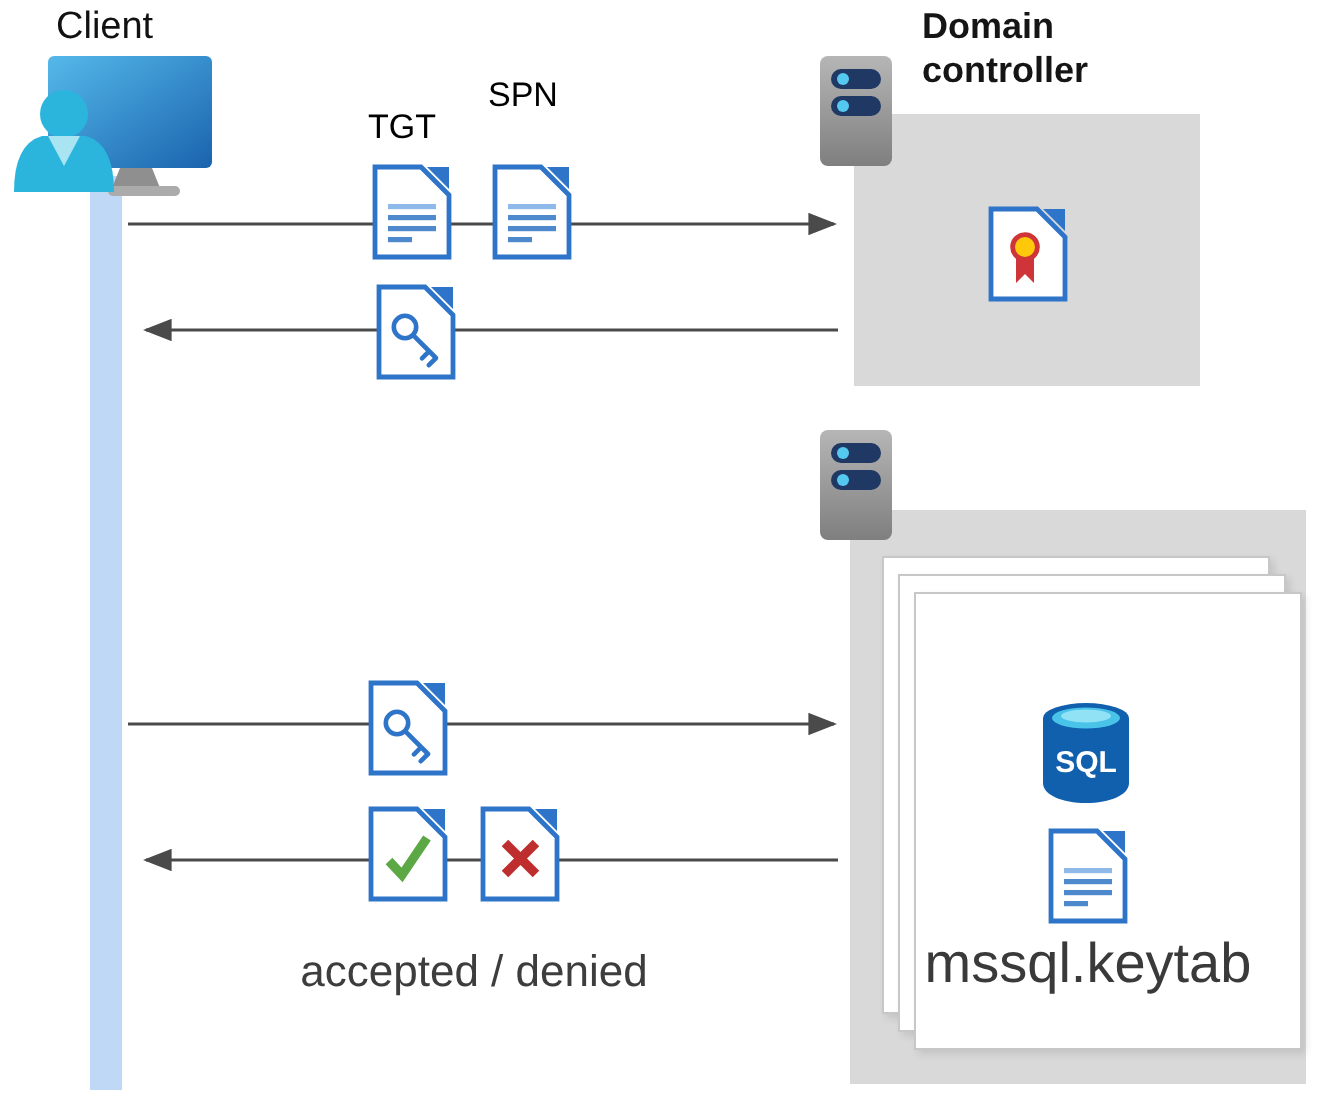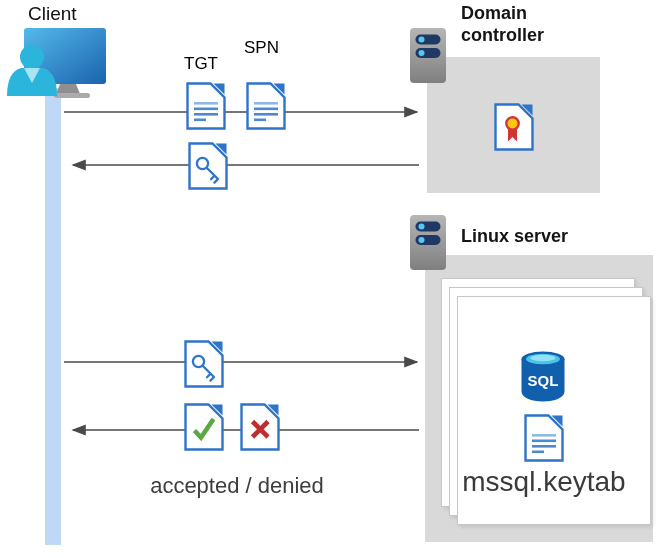--- a/index.html
+++ b/index.html
@@ -166,21 +166,20 @@
   </svg>
 
   <div class="abs gray-box ls-box"></div>
   <svg class="abs" style="left:409px;top:214px" width="38" height="57" viewBox="0 0 38 57">
     <rect x="1" y="1" width="36" height="55" rx="4" fill="url(#gradServer)"></rect>
     <rect class="server-bar" x="6.5" y="7.5" width="25" height="10" rx="5"></rect>
     <circle class="server-dot" cx="12.5" cy="12.5" r="3"></circle>
     <rect class="server-bar" x="6.5" y="21" width="25" height="10" rx="5"></rect>
     <circle class="server-dot" cx="12.5" cy="26" r="3"></circle>
   </svg>
-  <div class="abs box-title ls-title">Linux server</div>
 
   <div class="abs card card-back"></div>
   <div class="abs card card-mid"></div>
   <div class="abs card card-front"></div>
 
 
   <svg class="abs" style="left:520px;top:350px" width="46" height="52" viewBox="0 0 46 52">
     <path class="sql-body" d="M1.5,9 V41.5 C1.5,47.5 11,51.5 23,51.5 C35,51.5 44.5,47.5 44.5,41.5 V9 Z"></path>
     <ellipse class="sql-body" cx="23" cy="9" rx="21.5" ry="7.5"></ellipse>
     <ellipse class="sql-top" cx="23" cy="9" rx="17" ry="5.3"></ellipse>

